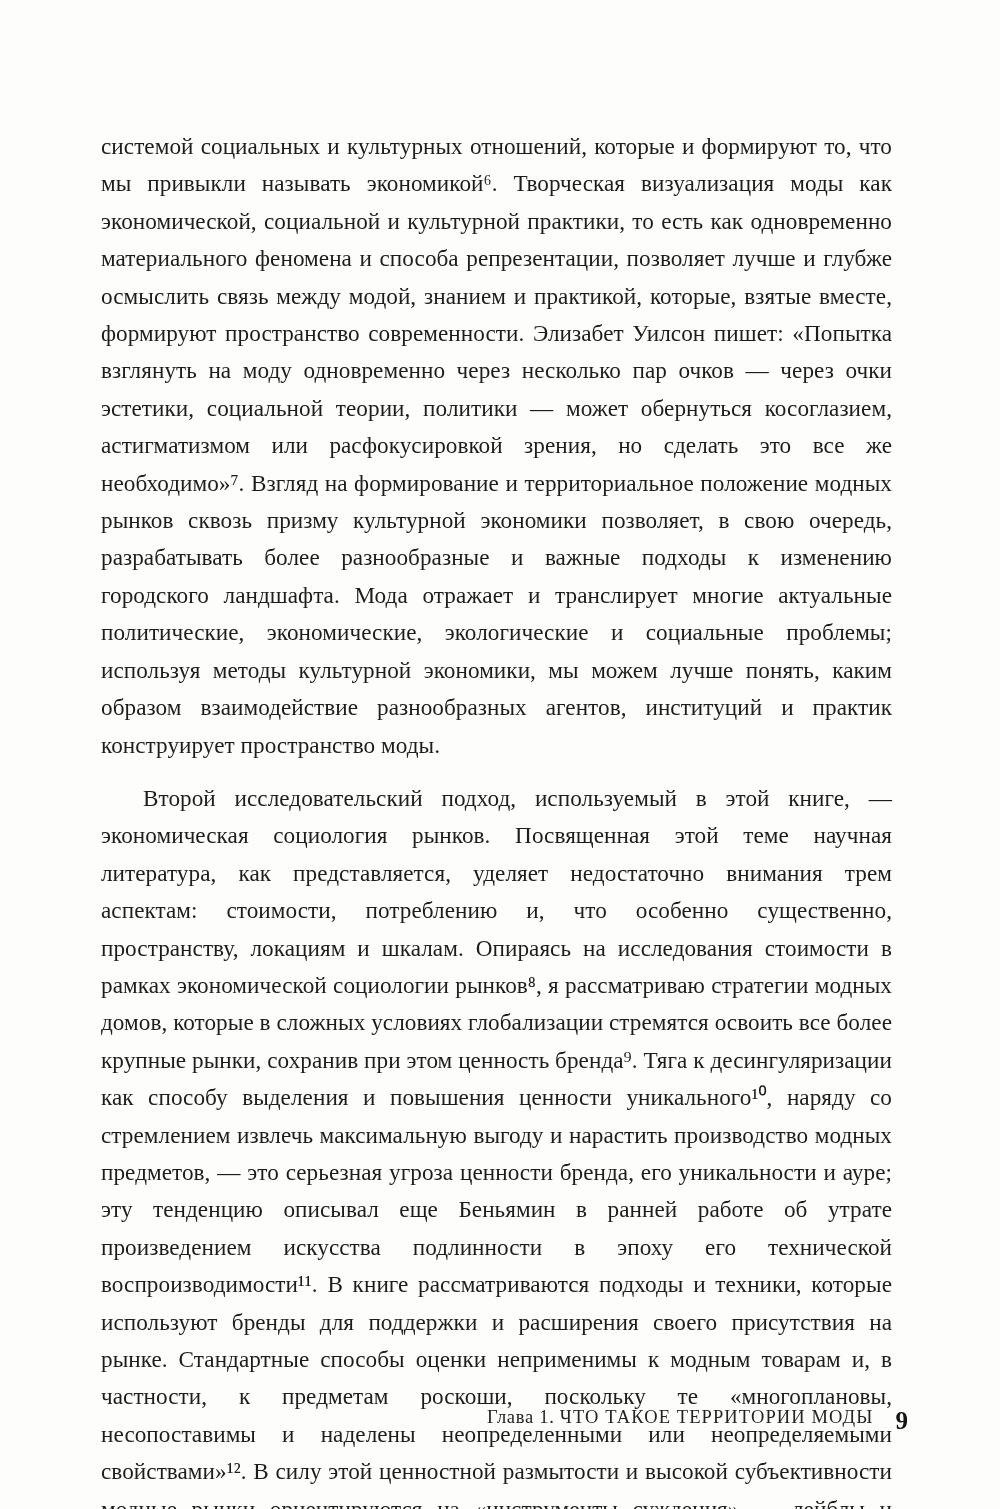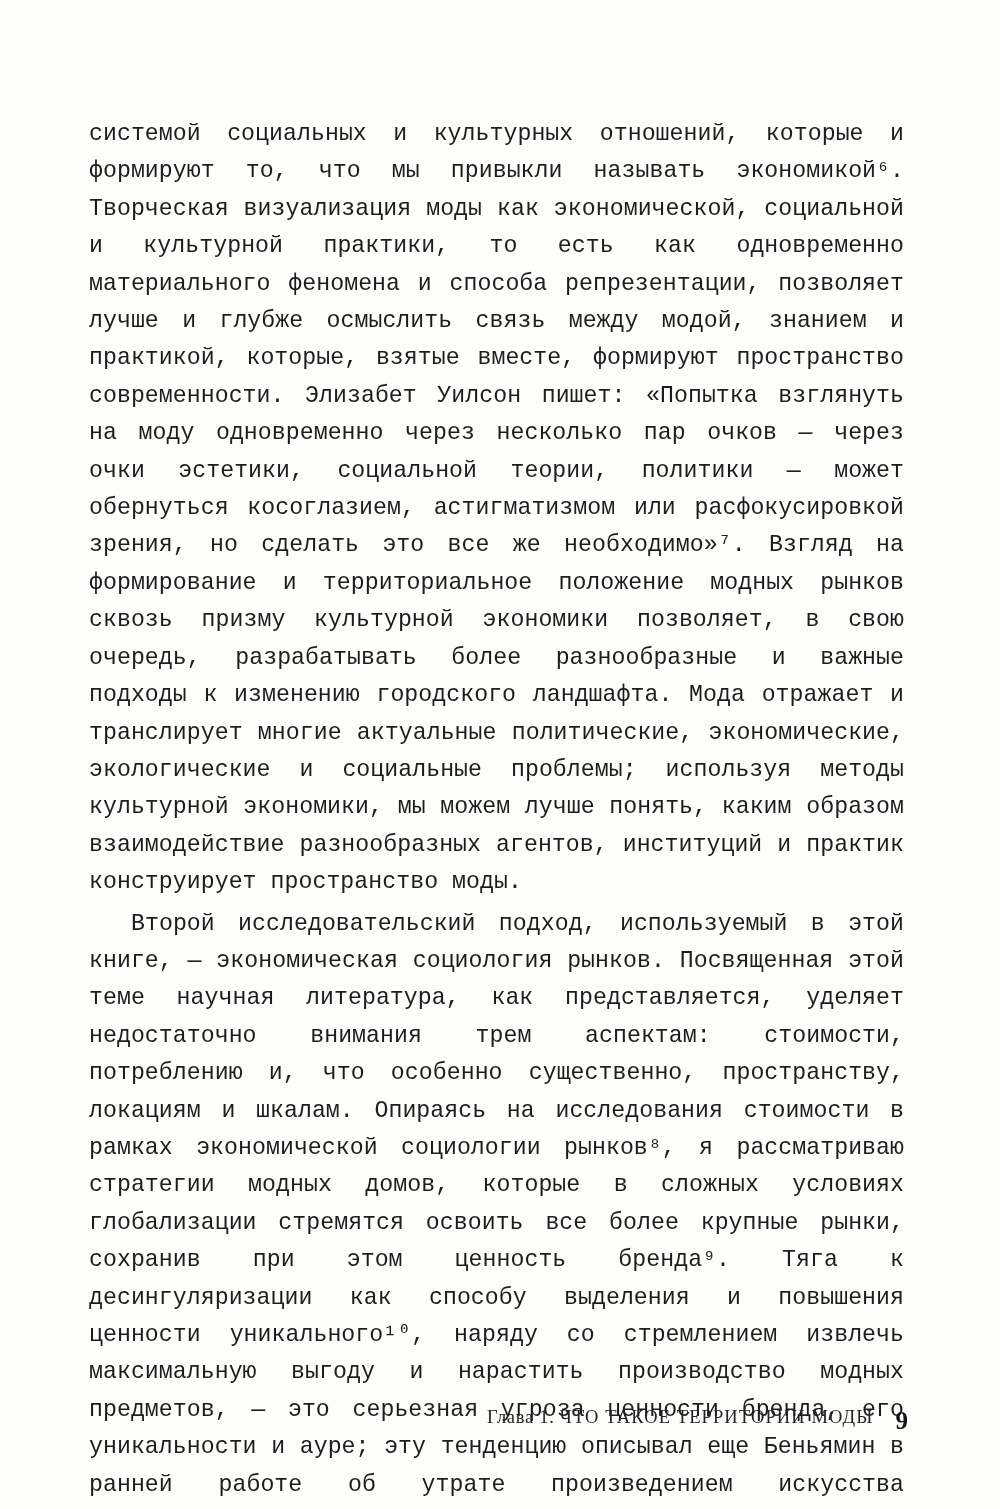--- a/index.html
+++ b/index.html
@@ -24,22 +24,21 @@
   }
   .body-text {
     font-size: 23.2px;
     line-height: 37.4px;
     text-align: justify;
     text-justify: inter-word;
     letter-spacing: 0.05px;
     color: #1d1d1d;
   }
   .body-text p {
-    margin: 4px;
-    font-family: Liberation Mono, monospace;
+    margin: 16px;
   }
   .body-text p.indent {
     text-indent: 42px;
   }
   .footer {
     position: absolute;
     left: 85px;
     right: 92px;
     bottom: 74px;
     display: flex;

